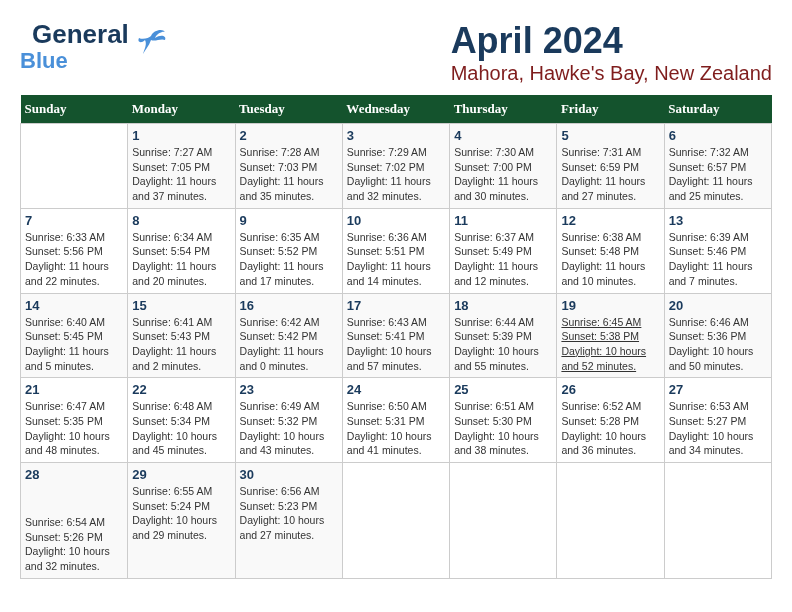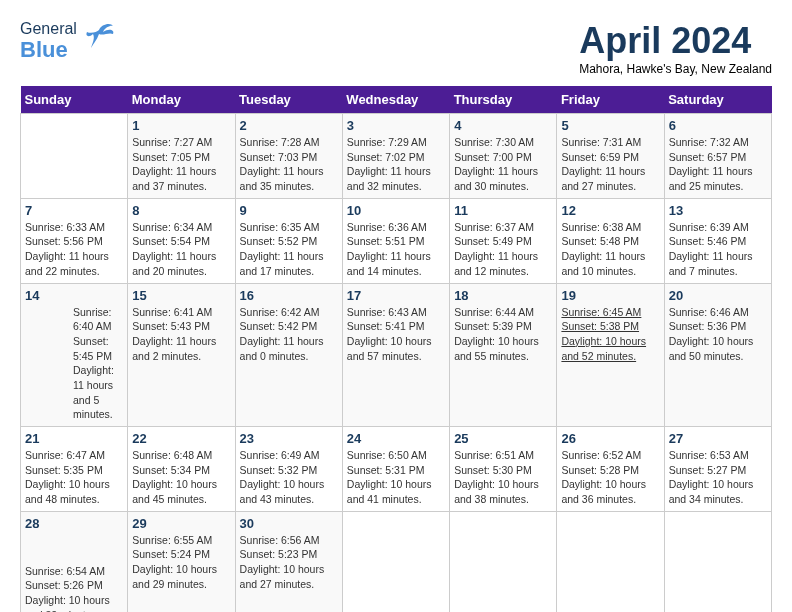--- a/index.html
+++ b/index.html
@@ -23,35 +23,36 @@
     }
     .title-block {
       text-align: left;
     }
     .month-title {
       font-size: 36px;
       font-weight: bold;
       color: #1a3a5c;
     }
     .subtitle {
-      font-size: 12px;
-      color: #000000;
+      font-size: 20px;
+      color: #7f1d1d;
     }
     table {
       width: 100%;
       border-collapse: collapse;
       font-size: 11px;
     }
     thead tr th {
-      background-color: #4c1d95;
+      background-color: #14532d;
       color: #fff;
       padding: 6px 4px;
       text-align: left;
       font-size: 13px;
       font-weight: bold;
+      font-family: Liberation Serif, serif;
     }
     tbody tr td {
       border: 1px solid #ccc;
       vertical-align: top;
       padding: 4px;
       height: 80px;
       width: 106px;
     }
     tbody tr:nth-child(odd) {
       background-color: #f9f9f9;
@@ -75,21 +76,21 @@
       background: #fff !important;
     }
   </style>
 </head>
 <body>
 
 <div class="header">
   <div class="logo">
     <div style="display:flex; align-items:center; gap:4px;">
       <div style="display:flex; flex-direction:column;">
-        <span style="font-size:16px; font-weight:normal; color:#1a3a5c; line-height:1.1;">General</span>
+        <span style="font-size:26px; font-weight:bold; color:#1a3a5c; line-height:1.1;margin-left:12px;">General</span>
         <span style="font-size:22px; font-weight:bold; color:#4a90d9; line-height:1.1;">Blue</span>
       </div>
       <div style="margin-left:2px; margin-top:-5px;">
         <svg width="32" height="28" viewBox="0 0 32 28">
           <path d="M16 8 C18 2, 28 0, 30 4 C28 3, 22 5, 20 10 C26 6, 32 8, 30 12 C26 10, 20 14, 16 12 C14 18, 10 22, 8 26 C10 20, 12 16, 10 12 C6 16, 2 14, 4 10 C8 12, 14 10, 16 8Z" fill="#4a90d9"></path>
         </svg>
       </div>
     </div>
   </div>
   <div class="title-block">
@@ -203,21 +204,21 @@
           <span class="day-num">13</span>
           <div class="cell-text" style="white-space: pre-line;">Sunrise: 6:39 AM
 Sunset: 5:46 PM
 Daylight: 11 hours
 and 7 minutes.</div>
         </td>
       </tr>
       <tr>
         <td>
           <span class="day-num">14</span>
-          <div class="cell-text" style="white-space: pre-line; margin-left: 48px;">Sunrise: 6:40 AM
+          <div class="cell-text" style="white-space: pre-line;">Sunrise: 6:40 AM
 Sunset: 5:45 PM
 Daylight: 11 hours
 and 5 minutes.</div>
         </td>
         <td>
           <span class="day-num">15</span>
           <div class="cell-text" style="white-space: pre-line;">Sunrise: 6:41 AM
 Sunset: 5:43 PM
 Daylight: 11 hours
 and 2 minutes.</div>

